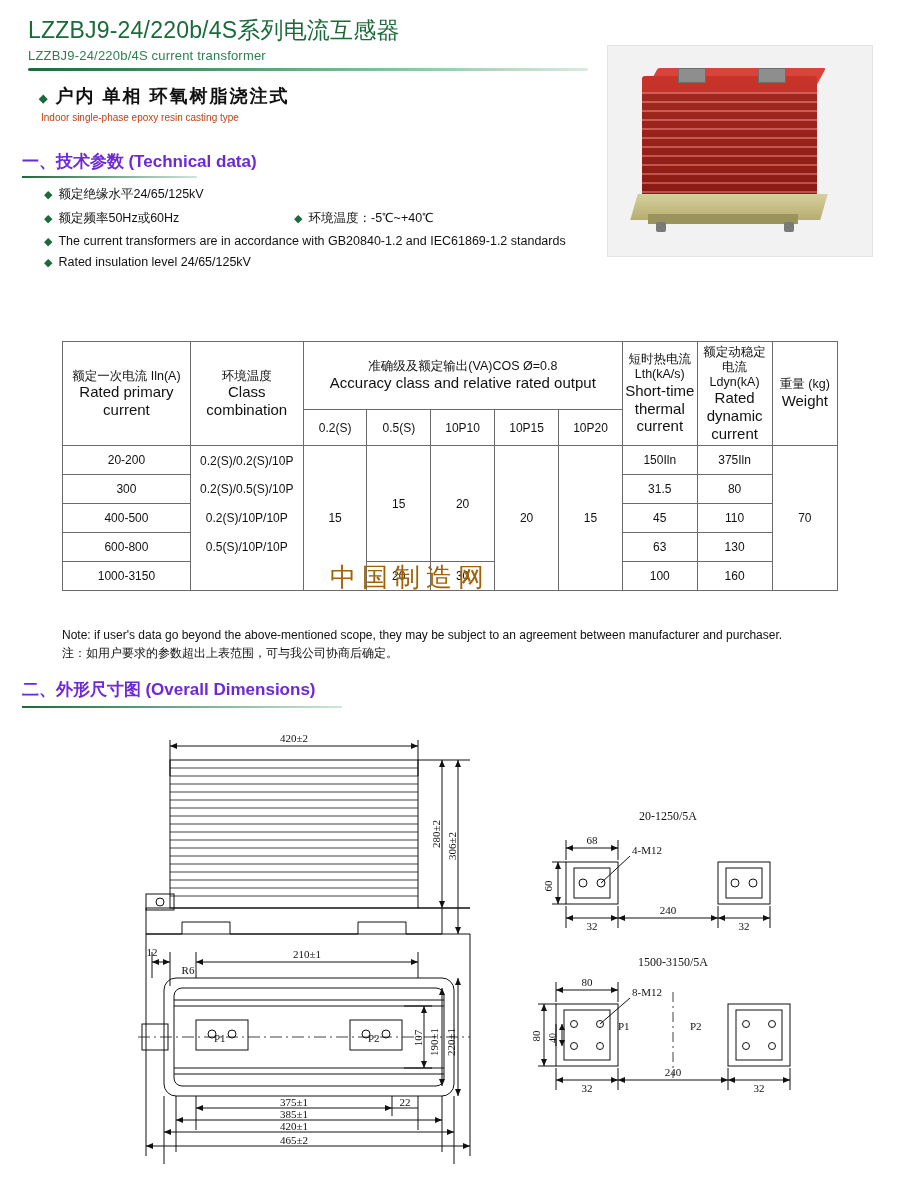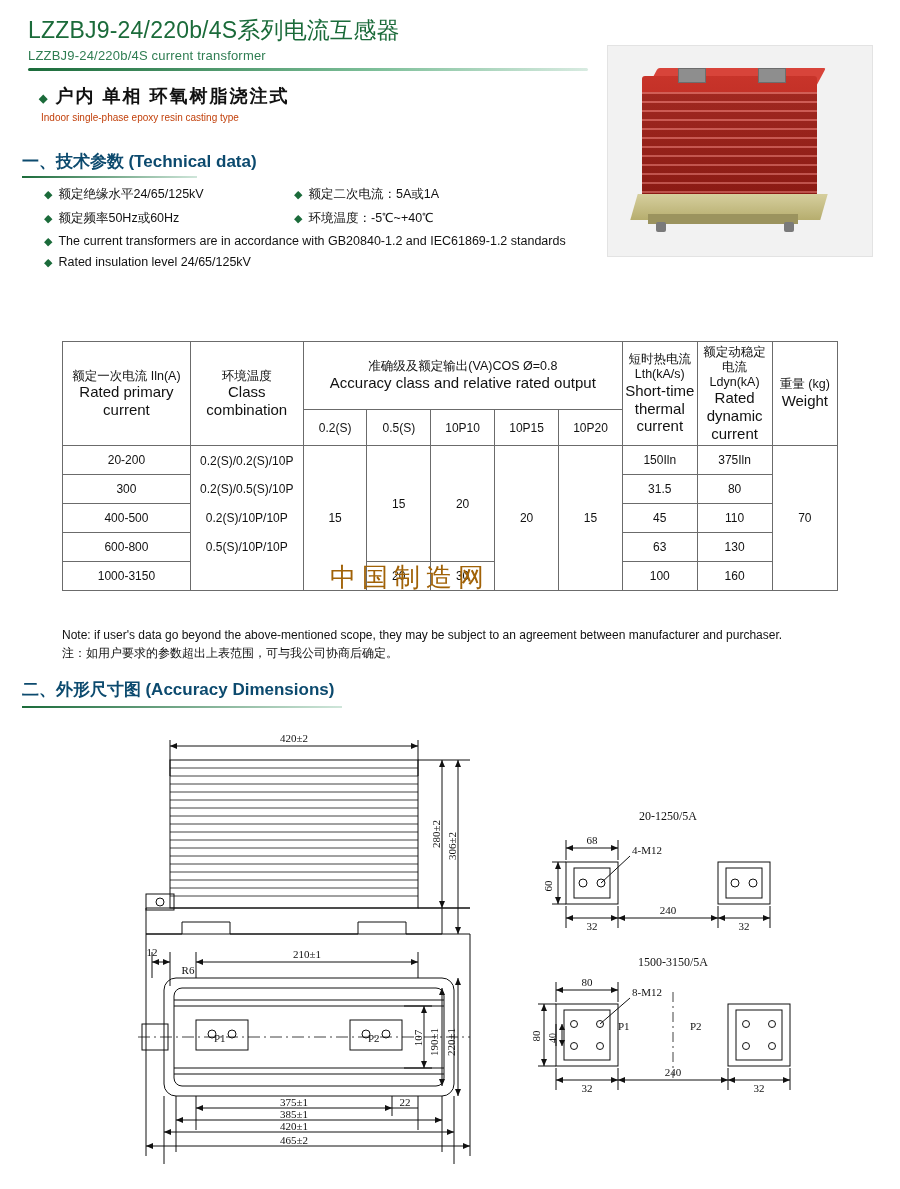--- a/index.html
+++ b/index.html
@@ -55,21 +55,21 @@
     transform:skewX(-16deg);
   }
   .ph-foot{position:absolute;left:40px;top:168px;width:150px;height:10px;background:#9b935e;}
   .ph-pin{position:absolute;width:10px;height:10px;background:#7a7a7a;border-radius:2px;}
   
   .diamond{color:#1b6b3a;font-size:11px;margin-right:6px;}
   .line-type{position:absolute;left:39px;top:84px;width:560px;}
   .line-type .cn{font-size:18px;font-weight:bold;color:#111;letter-spacing:2px;}
   .line-type .en{font-size:10px;color:#c2410c;margin-top:4px;margin-left:2px;}
   .sec1{position:absolute;left:22px;top:150px;}
-  .sec-title{font-size:17px;font-weight:bold;color:#0c4a6e;}
+  .sec-title{font-size:17px;font-weight:bold;color:#6d28d9;}
   .sec-rule{
     position:absolute;left:22px;top:176px;width:175px;height:2px;
     background:linear-gradient(to right,#1b6b3a,#cfe6da);
   }
   .specs{position:absolute;left:44px;top:186px;width:740px;font-size:12.5px;}
   .specs .row{margin-bottom:7px;display:flex;}
   .specs .c1{width:250px;}
   .specs .c2{width:330px;}
   .specs .wide{width:100%;}
   .specs .en-row{font-size:12.5px;}
@@ -128,21 +128,20 @@
 
 <div class="sec1">
   <span class="sec-title">一、技术参数</span>
   <span class="sec-title en">(Technical data)</span>
 </div>
 <div class="sec-rule"></div>
 
 <div class="specs">
   <div class="row">
     <div class="c1"><span class="diamond">◆</span><span>额定绝缘水平24/65/125kV</span></div>
-    <div class="c2"><span class="diamond">◆</span><span>额定二次电流：5A或1A</span></div>
   </div>
   <div class="row">
     <div class="c1"><span class="diamond">◆</span><span>额定频率50Hz或60Hz</span></div>
     <div class="c2"><span class="diamond">◆</span><span>环境温度：-5℃~+40℃</span></div>
   </div>
   <div class="row en-row">
       <div class="wide"><span class="diamond">◆</span><span>The current transformers are in accordance with GB20840-1.2 and IEC61869-1.2 standards</span></div>
     </div>
   <div class="row en-row">
     <div class="c1"><span class="diamond">◆</span><span>Rated  insulation level 24/65/125kV</span></div>
@@ -229,21 +228,21 @@
 
 <div class="wm">中国制造网</div>
 
 <div class="note">
   <div>Note: if user's data go beyond the above-mentioned scope, they may be subject to an agreement between manufacturer and purchaser.</div>
   <div>注：如用户要求的参数超出上表范围，可与我公司协商后确定。</div>
 </div>
 
 <div class="sec2">
   <span class="sec-title">二、外形尺寸图</span>
-  <span class="sec-title en">(Accuracy  Dimensions)</span>
+  <span class="sec-title en">(Overall  Dimensions)</span>
 </div>
 <div class="sec2-rule"></div>
 
 <div class="draw">
 <svg width="900" height="470" viewBox="0 0 900 470" xmlns="http://www.w3.org/2000/svg" font-family="Liberation Serif, serif" font-size="11" fill="#111">
   <g stroke="#111" fill="none" stroke-width="1">
 
     <line x1="170" y1="24" x2="170" y2="60"></line>
     <line x1="418" y1="24" x2="418" y2="60"></line>
     <line x1="170" y1="30" x2="418" y2="30"></line>

